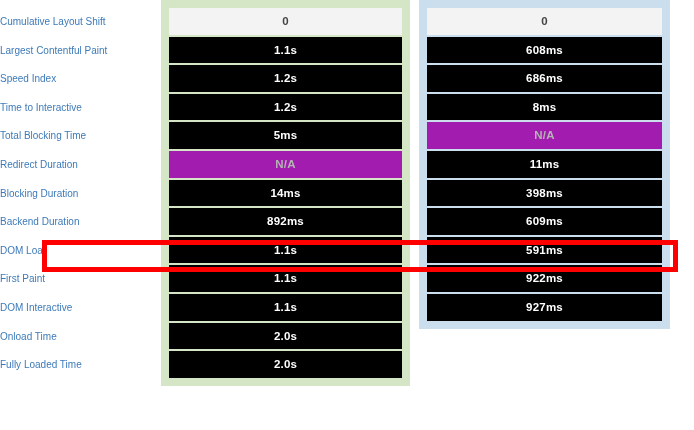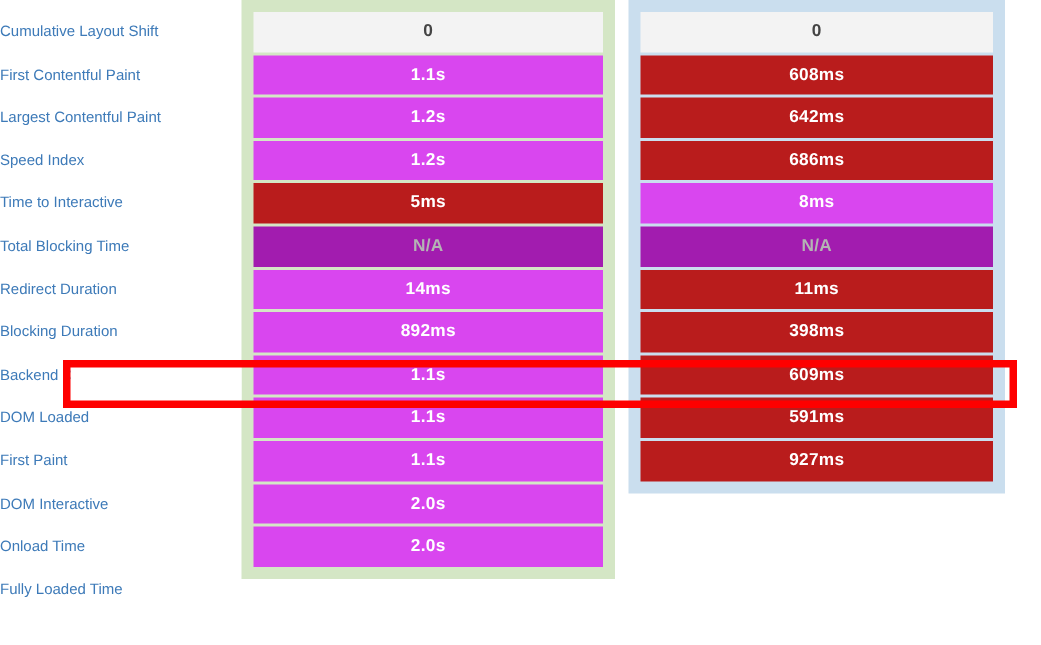--- a/index.html
+++ b/index.html
@@ -71,22 +71,22 @@
     text-align: center;
     font-size: 11.5px;
     font-weight: bold;
     color: #ffffff;
     letter-spacing: 0.2px;
     box-sizing: border-box;
     overflow: hidden;
     white-space: nowrap;
   }
   .bar:last-child { margin-bottom: 0; }
-  .bar.slow   { background: #d946ef; }
-  .bar.fast   { background: #b91c1c; }
+  .bar.slow   { background: #000000; }
+  .bar.fast   { background: #000000; }
   .bar.neutral{ background: #f3f3f3; color: #444444; }
   .bar.na     { background: #a21caf; color: #b4b4b4; font-weight: bold; }
 
   
   #highlight-box {
     position: absolute;
     left: 42px;
     top: 240px;
     width: 636px;
     height: 32px;
@@ -105,21 +105,20 @@
     z-index: 19;
   }
 </style>
 </head>
 <body>
 
 <div id="comparison-root">
 
   <div class="labels-col">
       <div class="label-cell">Cumulative Layout Shift</div>
-      <div class="label-cell">First Contentful Paint</div>
       <div class="label-cell">Largest Contentful Paint</div>
       <div class="label-cell">Speed Index</div>
       <div class="label-cell">Time to Interactive</div>
       <div class="label-cell">Total Blocking Time</div>
       <div class="label-cell">Redirect Duration</div>
       <div class="label-cell">Blocking Duration</div>
       <div class="label-cell">Backend Duration</div>
       <div class="label-cell">DOM Loaded</div>
       <div class="label-cell">First Paint</div>
       <div class="label-cell">DOM Interactive</div>
@@ -142,28 +141,28 @@
         <div class="bar slow">1.1s</div>
         <div class="bar slow">2.0s</div>
         <div class="bar slow">2.0s</div>
       </div>
   </div>
 
   <div class="metric-col col-b">
     <div class="bars">
         <div class="bar neutral">0</div>
         <div class="bar fast">608ms</div>
-        <div class="bar fast">642ms</div>
         <div class="bar fast">686ms</div>
         <div class="bar slow">8ms</div>
         <div class="bar na">N/A</div>
         <div class="bar fast">11ms</div>
         <div class="bar fast">398ms</div>
         <div class="bar fast">609ms</div>
         <div class="bar fast">591ms</div>
+        <div class="bar fast">922ms</div>
         <div class="bar fast">927ms</div>
       </div>
   </div>
 
   <div id="highlight-mask"></div>
   <div id="highlight-box"></div>
 
 </div>
 
 </body></html>

